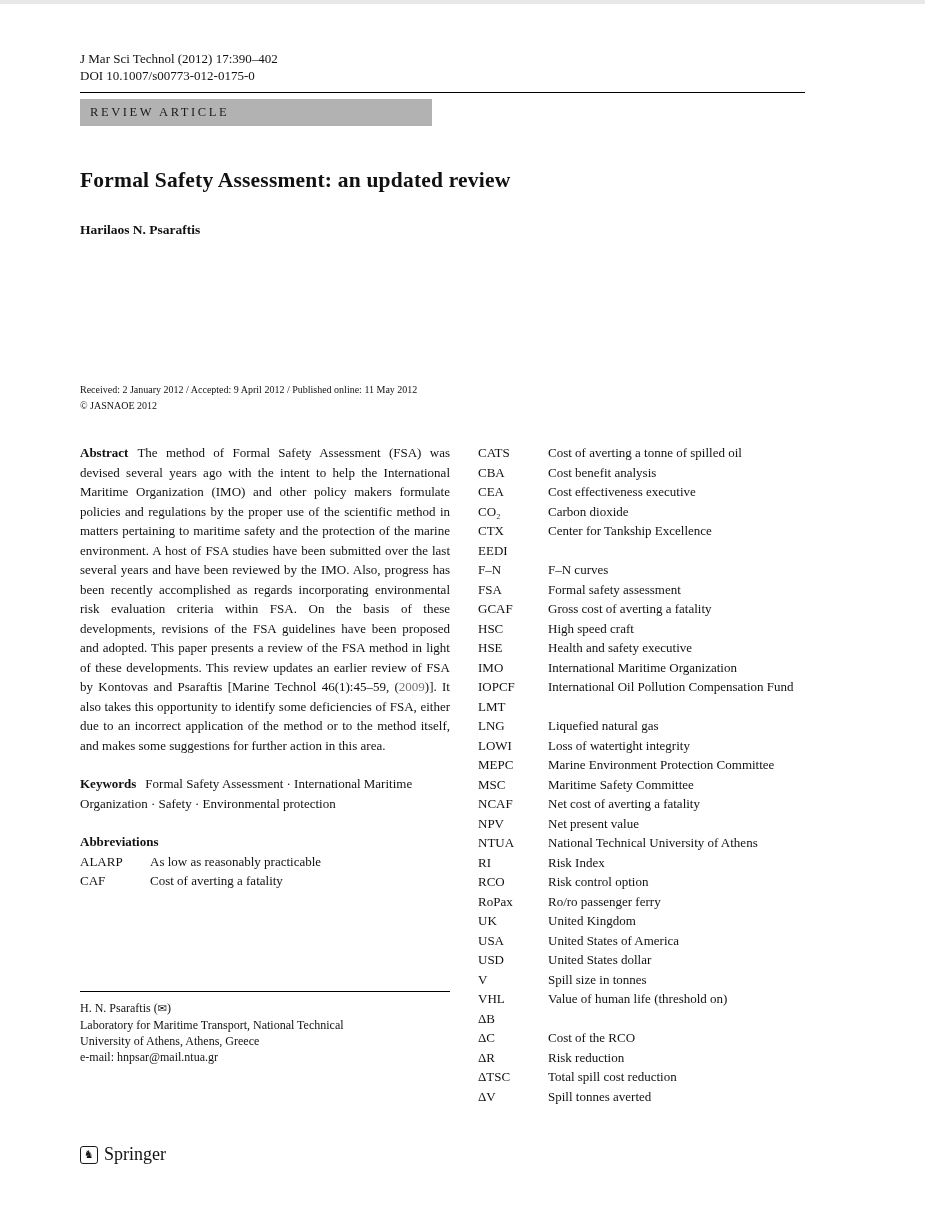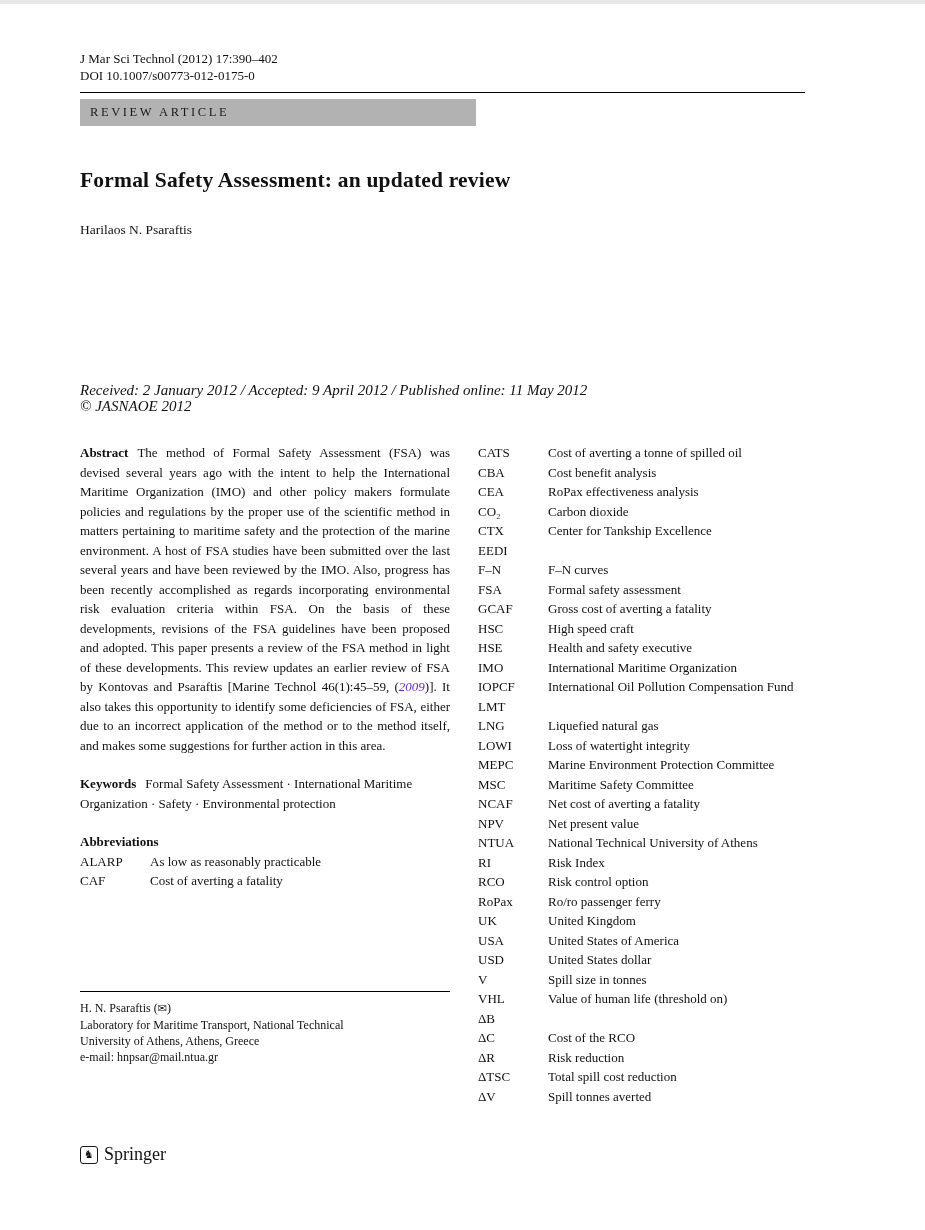--- a/index.html
+++ b/index.html
@@ -12,45 +12,45 @@
     box-sizing: border-box;
     padding: 46px 120px 0 80px;
     font-family: "Liberation Serif", serif;
     color: #111111;
     overflow: hidden;
   }
   .journal-line, .doi-line { font-size: 13px; line-height: 17px; }
   .top-rule { border: 0; border-top: 1.5px solid #000; margin: 8px 0 0 0; }
   .banner {
     margin-top: 6px;
-    width: 396px;
+    width: 352px;
     height: 27px;
     background: #b2b2b2;
     display: flex;
     align-items: center;
     box-sizing: border-box;
     padding-left: 10px;
     font-size: 12.5px;
     letter-spacing: 2.6px;
     color: #1a1a1a;
   }
   .title {
     margin: 41px 0 0 0;
     font-size: 21.5px;
     line-height: 27px;
     font-weight: bold;
     letter-spacing: 0.2px;
   }
-  .author { margin-top: 28px; font-size: 13.5px; font-weight: normal; }
-  .dates { margin-top: 144px; font-size: 15px; line-height: 16px; font-style: italic; }
+  .author { margin-top: 28px; font-size: 13.5px; font-weight: bold; }
+  .dates { margin-top: 144px; font-size: 10px; line-height: 16px; }
   .columns { margin-top: 29px; display: flex; gap: 28px; }
   .col { width: 370px; font-size: 13px; line-height: 19.5px; }
   .abstract { margin: 0; text-align: justify; }
   .para-label { font-weight: bold; margin-right: 9px; }
-  .cite-link { color: #6d28d9; text-decoration: none; font-style: italic; }
+  .cite-link { color: #737373; text-decoration: none; }
   .keywords { margin: 19px 0 0 0; text-align: left; }
   .abbr-heading { margin-top: 19px; font-weight: bold; }
   .abbr-list { text-align: left; }
   .abbr-row { display: flex; }
   .abbr-term { flex: 0 0 70px; }
   .abbr-def { flex: 1; }
   .footnote { margin-top: 100px; font-size: 12px; line-height: 16px; text-align: left; }
   .footnote-rule { border: 0; border-top: 1px solid #000; margin: 0 0 8px 0; width: 370px; }
   .env { font-family: "DejaVu Sans", sans-serif; font-size: 11px; }
   .footer {
@@ -143,21 +143,21 @@
             <span class="abbr-def">Cost of averting a tonne of spilled oil</span>
           </div>
 
           <div class="abbr-row">
             <span class="abbr-term">CBA</span>
             <span class="abbr-def">Cost benefit analysis</span>
           </div>
 
           <div class="abbr-row">
             <span class="abbr-term">CEA</span>
-            <span class="abbr-def">RoPax effectiveness analysis</span>
+            <span class="abbr-def">Cost effectiveness executive</span>
           </div>
 
           <div class="abbr-row">
             <span class="abbr-term">CO₂</span>
             <span class="abbr-def">Carbon dioxide</span>
           </div>
 
           <div class="abbr-row">
             <span class="abbr-term">CTX</span>
             <span class="abbr-def">Center for Tankship Excellence</span>

